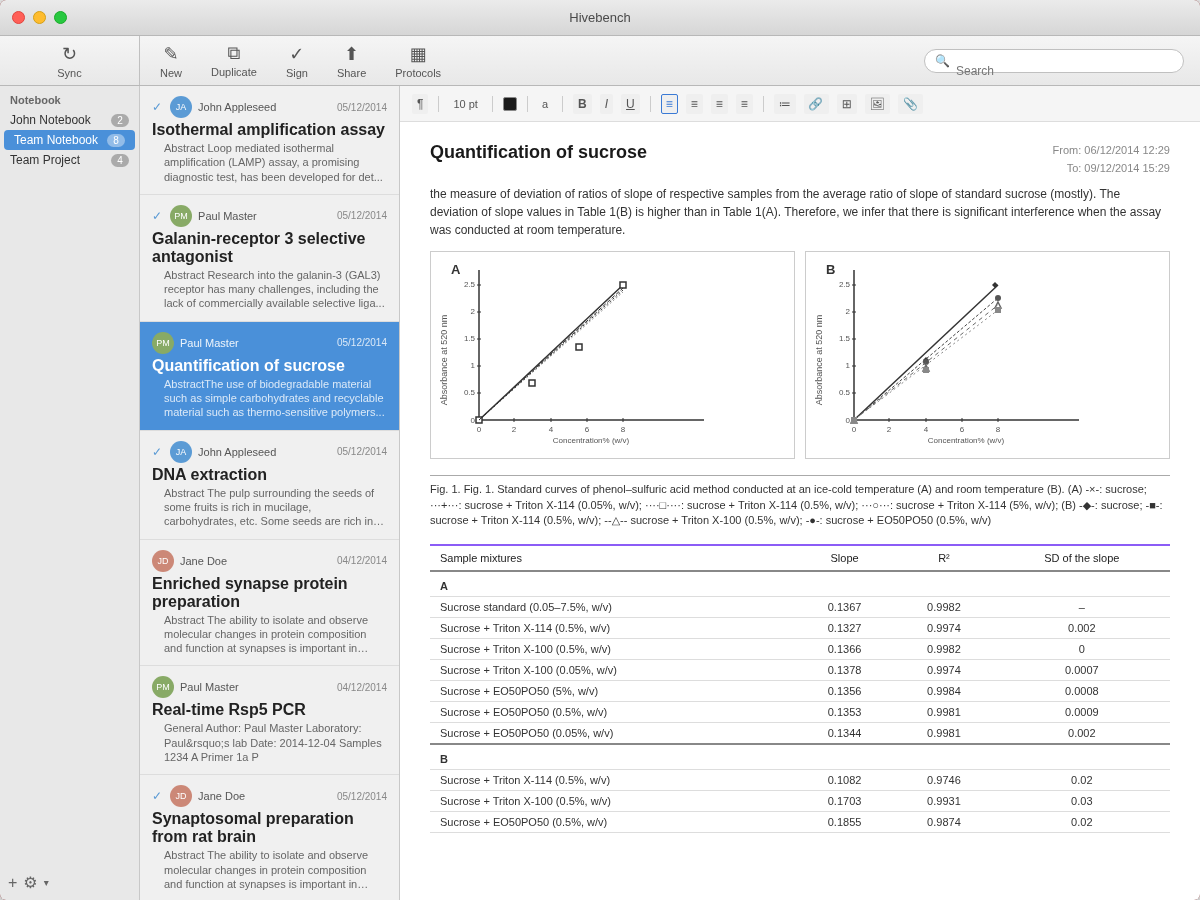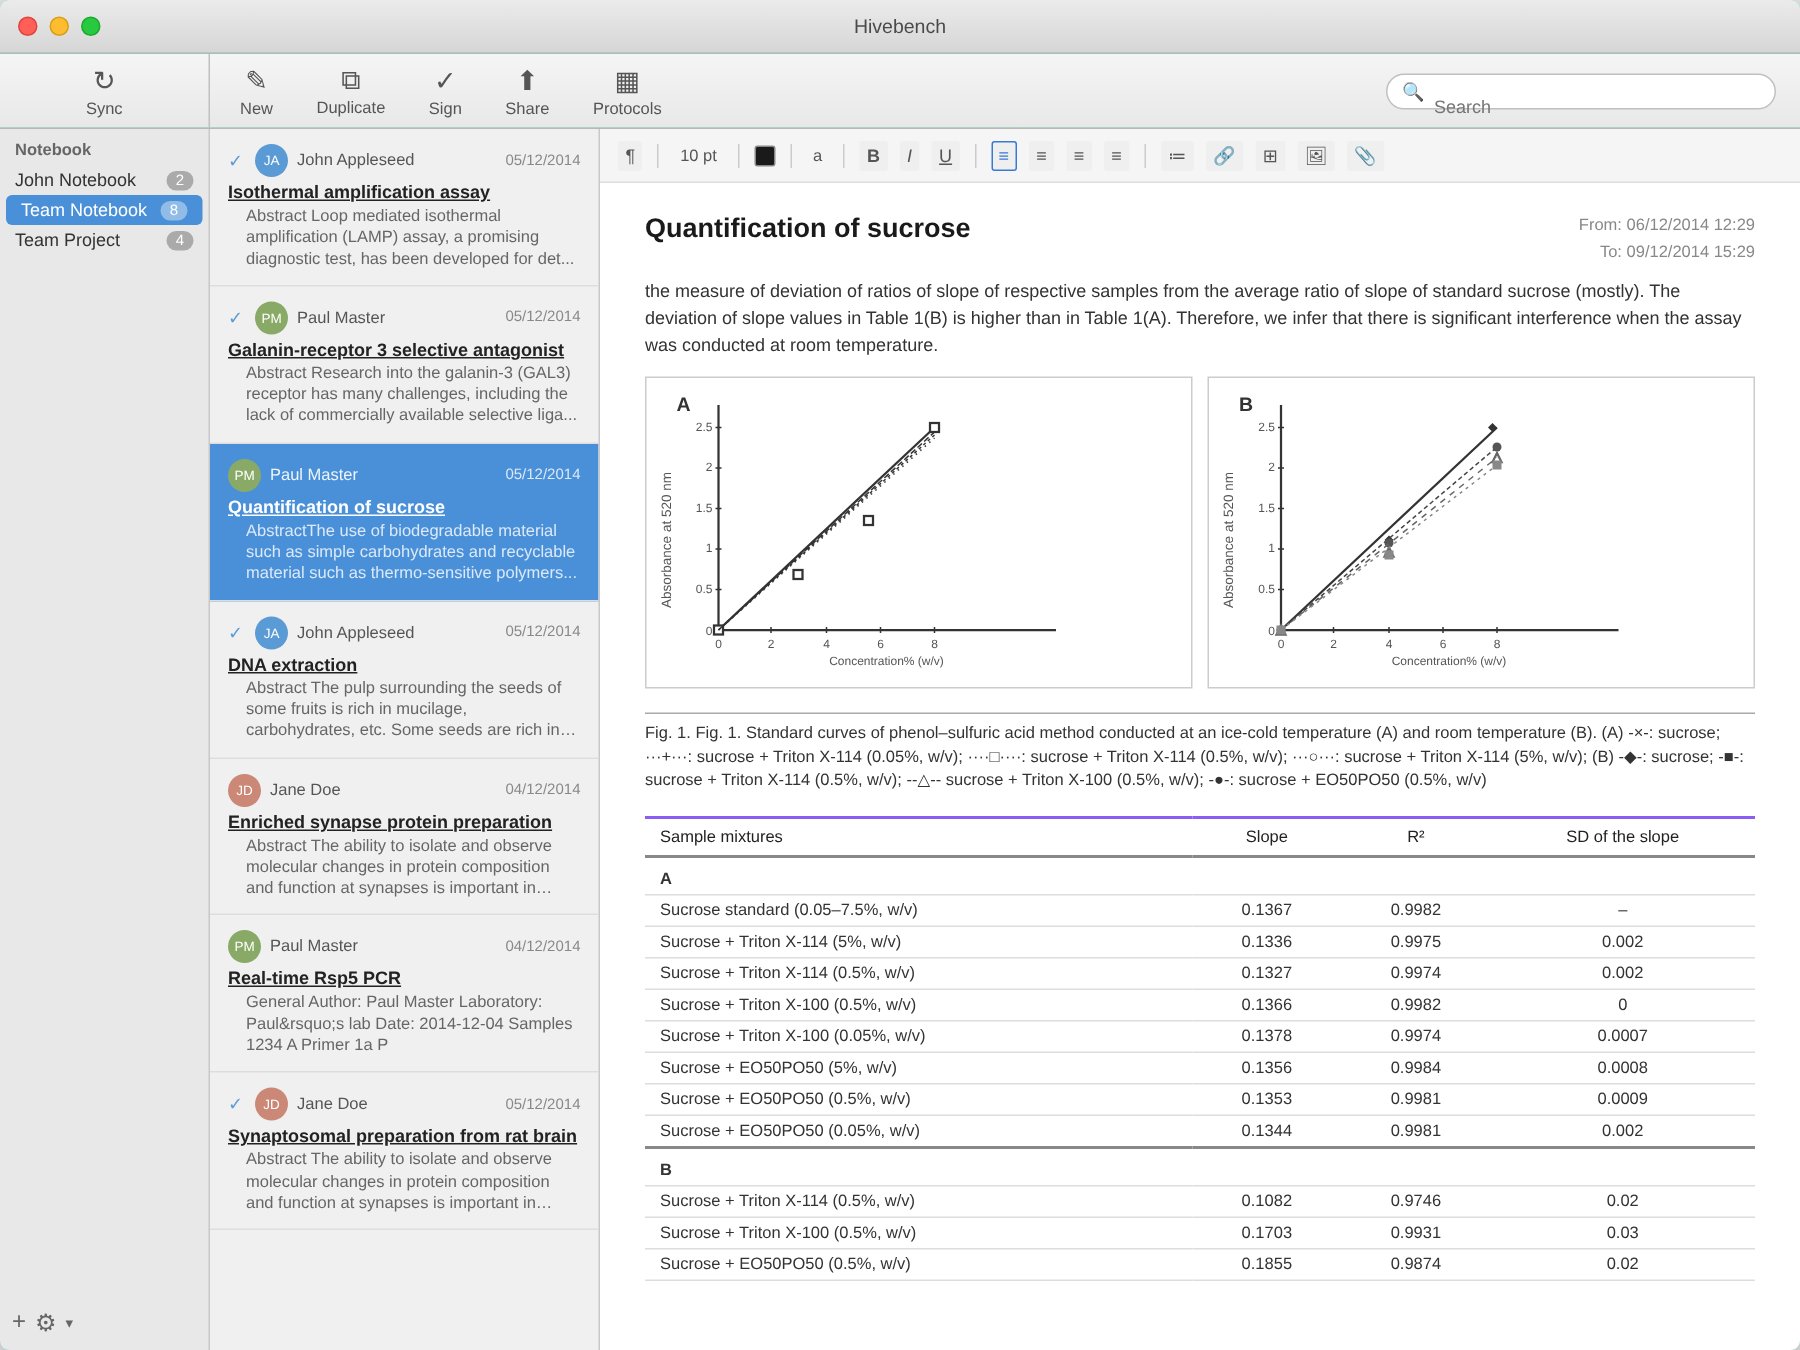--- a/index.html
+++ b/index.html
@@ -1,19 +1,19 @@
 <!DOCTYPE html>
 <html><head>
   <meta charset="utf-8">
   <style>
     * { box-sizing: border-box; margin: 0; padding: 0; }
     body { font-family: -apple-system, BlinkMacSystemFont, "Helvetica Neue", Helvetica, Arial, sans-serif; background: #e8e8e8; width: 1200px; height: 900px; overflow: hidden; font-size: 12px; }
 
     
-    .window { width: 1200px; height: 900px; background: #5eead4; border-radius: 6px; overflow: hidden; display: flex; flex-direction: column; box-shadow: 0 4px 20px rgba(0,0,0,0.3); }
+    .window { width: 1200px; height: 900px; background: #7f1d1d; border-radius: 6px; overflow: hidden; display: flex; flex-direction: column; box-shadow: 0 4px 20px rgba(0,0,0,0.3); }
 
     
     .titlebar { height: 36px; background: linear-gradient(to bottom, #ebebeb, #d6d6d6); display: flex; align-items: center; justify-content: center; border-bottom: 1px solid #b8b8b8; position: relative; flex-shrink: 0; }
     .titlebar-buttons { position: absolute; left: 12px; display: flex; gap: 8px; }
     .titlebar-btn { width: 13px; height: 13px; border-radius: 50%; border: 1px solid rgba(0,0,0,0.2); }
     .btn-close { background: #ff5f57; border-color: #e0443e; }
     .btn-minimize { background: #febc2e; border-color: #d4a017; }
     .btn-maximize { background: #28c840; border-color: #1aab29; }
     .titlebar-title { font-size: 13px; font-weight: 500; color: #4a4a4a; }
 
@@ -45,21 +45,21 @@
     .note-item.active .note-title { color: white; }
     .note-item.active .note-preview { color: rgba(255,255,255,0.8); }
     .note-item-header { display: flex; align-items: center; gap: 6px; margin-bottom: 3px; }
     .note-author-avatar { width: 22px; height: 22px; border-radius: 50%; background: #bbb; display: flex; align-items: center; justify-content: center; font-size: 9px; color: white; flex-shrink: 0; }
     .avatar-ja { background: #5b9bd5; }
     .avatar-pm { background: #8a6; }
     .avatar-jd { background: #c87; }
     .note-meta-right { margin-left: auto; font-size: 10px; color: #888; white-space: nowrap; }
     .note-item.active .note-meta-right { color: rgba(255,255,255,0.8); }
     .note-check { color: #5b9bd5; font-size: 12px; margin-right: 2px; }
-    .note-title { font-size: 12px; font-weight: 600; color: #222; margin-bottom: 2px; text-decoration: underline; }
+    .note-title { font-size: 16px; font-weight: 600; color: #222; margin-bottom: 2px; }
     .note-preview { font-size: 11px; color: #666; line-height: 1.3; display: -webkit-box; -webkit-line-clamp: 3; -webkit-box-orient: vertical; overflow: hidden; margin-left: 12px; }
     .note-author-name { font-size: 11px; color: #555; font-weight: 500; }
     .note-item.active .note-author-name { color: rgba(255,255,255,0.9); }
 
     
     .content { flex: 1; background: white; display: flex; flex-direction: column; overflow: hidden; }
     .content-toolbar { height: 36px; background: #f5f5f5; border-bottom: 1px solid #ddd; display: flex; align-items: center; padding: 0 12px; gap: 8px; flex-shrink: 0; }
     .fmt-btn { padding: 2px 4px; font-size: 12px; color: #555; cursor: pointer; border: 1px solid transparent; border-radius: 2px; }
     .fmt-separator { width: 1px; height: 16px; background: #ccc; margin: 0 2px; }
     .color-swatch { width: 14px; height: 14px; background: #1a1a1a; border: 1px solid #888; border-radius: 2px; }
@@ -421,26 +421,20 @@
                 <td></td>
                 <td></td>
               </tr>
               <tr>
                 <td>Sucrose standard (0.05–7.5%, w/v)</td>
                 <td>0.1367</td>
                 <td>0.9982</td>
                 <td>–</td>
               </tr>
               <tr>
-                <td>Sucrose + Triton X-114 (5%, w/v)</td>
-                <td>0.1336</td>
-                <td>0.9975</td>
-                <td>0.002</td>
-              </tr>
-              <tr>
                 <td>Sucrose + Triton X-114 (0.5%, w/v)</td>
                 <td>0.1327</td>
                 <td>0.9974</td>
                 <td>0.002</td>
               </tr>
               <tr>
                 <td>Sucrose + Triton X-100 (0.5%, w/v)</td>
                 <td>0.1366</td>
                 <td>0.9982</td>
                 <td>0</td>

